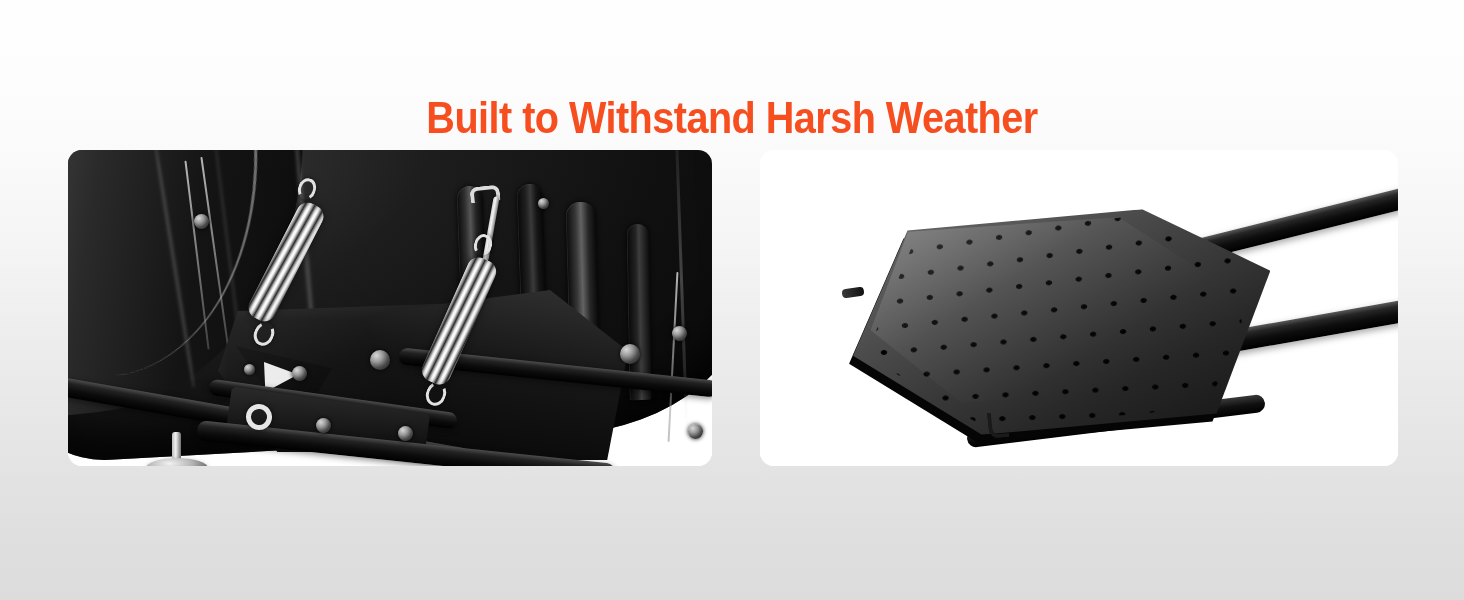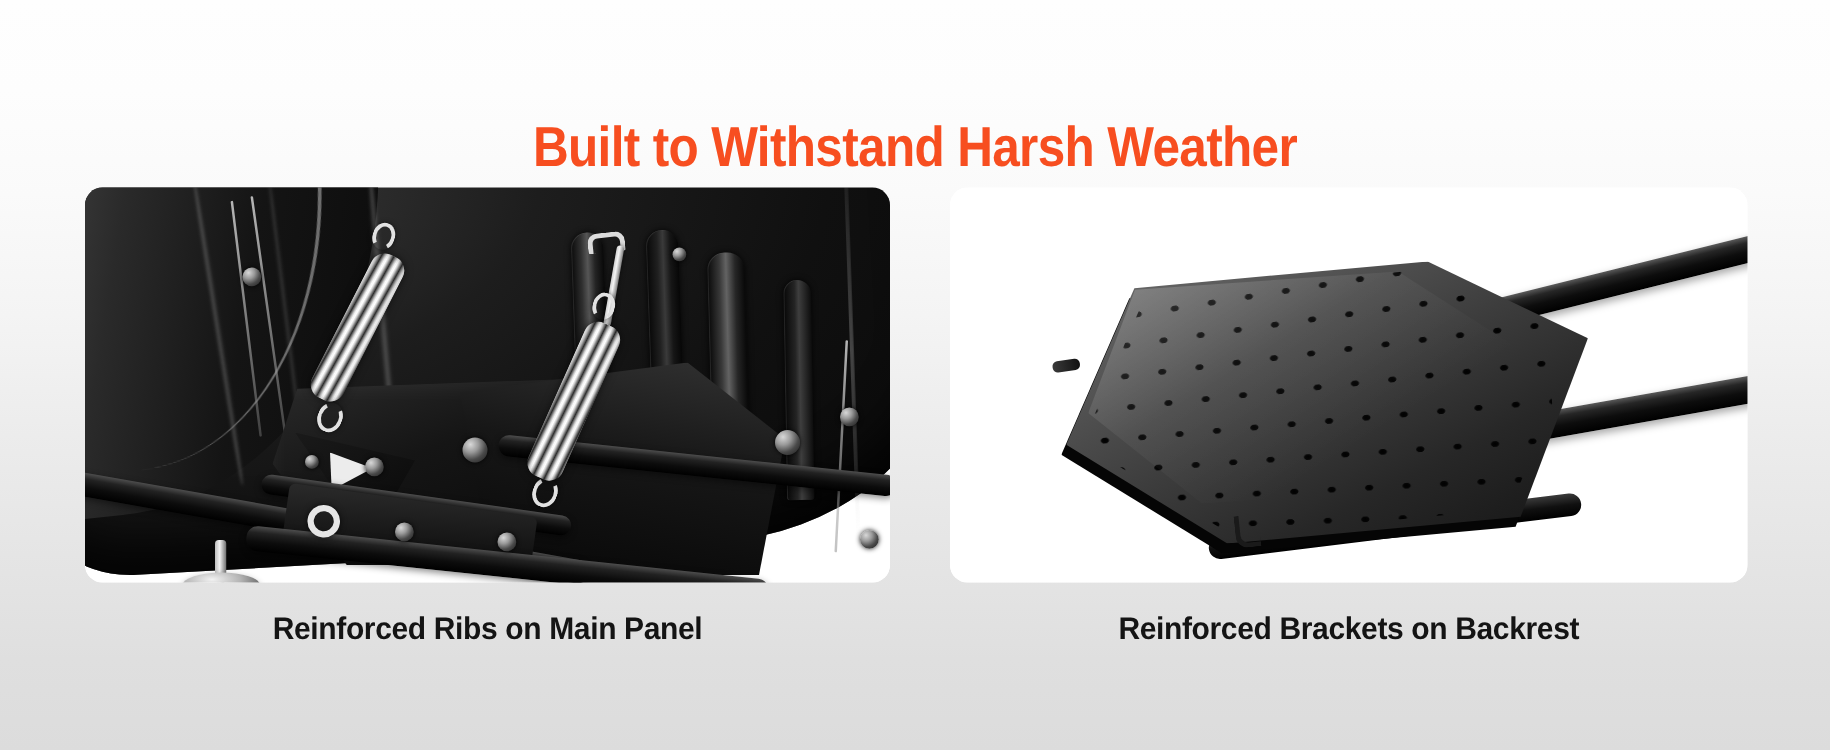--- a/index.html
+++ b/index.html
@@ -480,18 +480,14 @@
 
           <div class="rclip"></div>
           <div class="rclip2"></div>
 
         </div>
       </div>
     </div>
 
   </div>
 
-  <div class="captions">
-    <div class="caption caption-left">Reinforced Ribs on Main Panel</div>
-    <div class="caption caption-right">Reinforced Brackets on Backrest</div>
-  </div>
 
 </div>
 
 </body></html>

